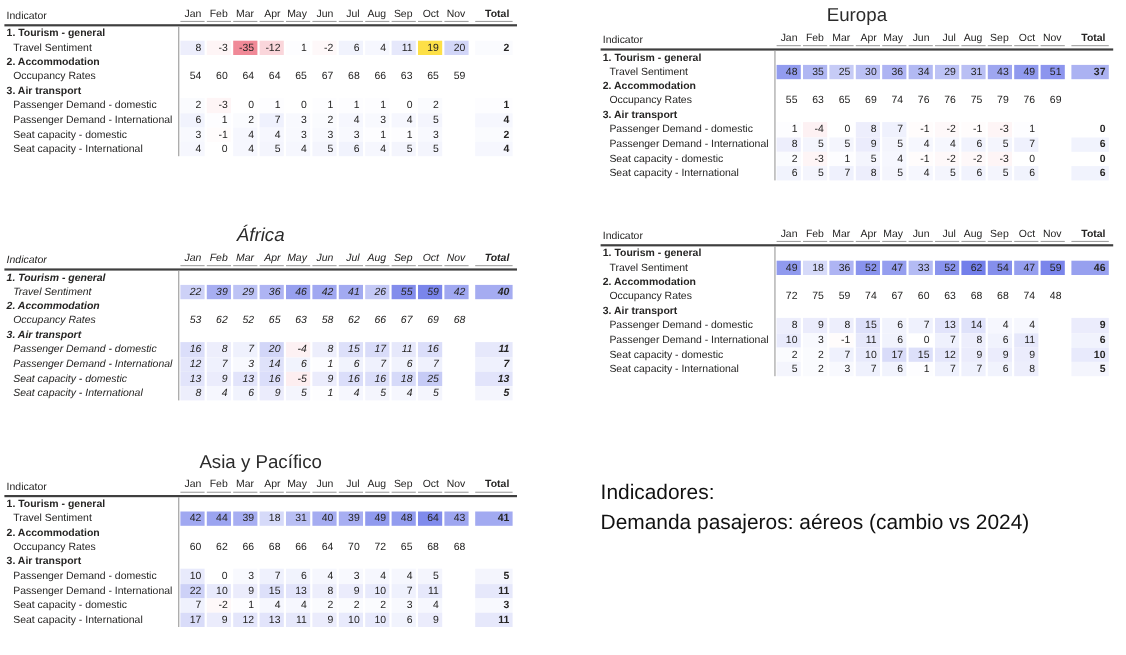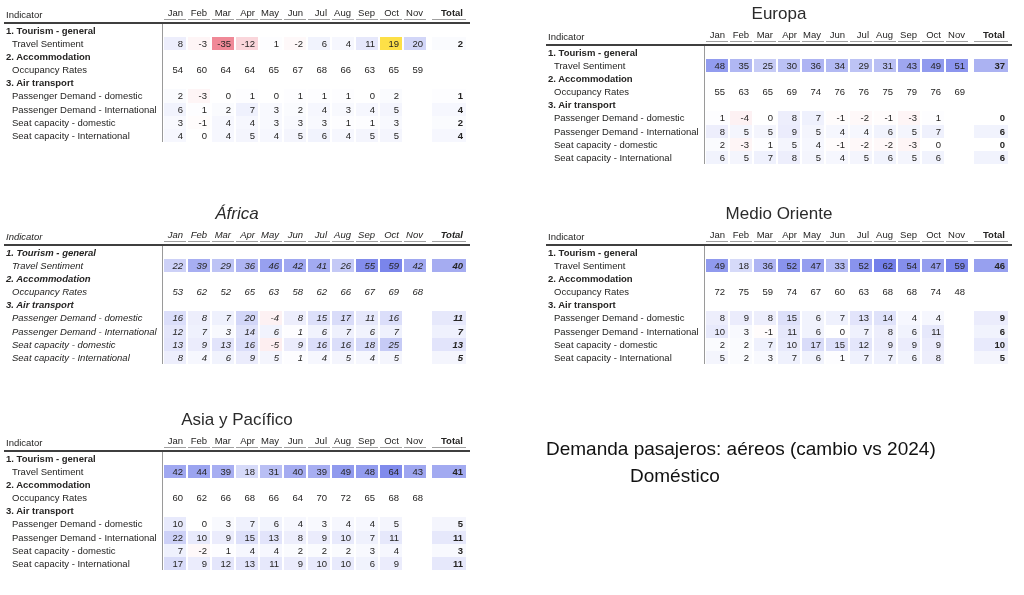--- a/index.html
+++ b/index.html
@@ -388,21 +388,20 @@
           <div class="r-val" style="background: rgb(246, 247, 254);">4</div>
           <div class="r-val" style="background: rgb(244, 245, 253);">5</div>
           <div class="r-val" style="background: rgb(246, 247, 254);">4</div>
           <div class="r-val" style="background: rgb(244, 245, 253);">5</div>
           <div class="r-val"></div>
           <div class="r-total" style="background: rgb(244, 245, 253);">5</div>
         </div>
       </div>
     </div>
   <div class="matrix" id="t3" style="left:546px; top:204px;">
-      <div class="m-title">Medio Oriente</div>
       <div class="m-header">
         <div class="h-label">Indicator</div>
         <div class="h-month">Jan</div>
         <div class="h-month">Feb</div>
         <div class="h-month">Mar</div>
         <div class="h-month">Apr</div>
         <div class="h-month">May</div>
         <div class="h-month">Jun</div>
         <div class="h-month">Jul</div>
         <div class="h-month">Aug</div>
@@ -631,16 +630,16 @@
           <div class="r-val" style="background: rgb(232, 234, 252);">10</div>
           <div class="r-val" style="background: rgb(241, 243, 253);">6</div>
           <div class="r-val" style="background: rgb(235, 236, 252);">9</div>
           <div class="r-val"></div>
           <div class="r-total" style="background: rgb(230, 232, 251);">11</div>
         </div>
       </div>
     </div>
 
   <div class="legend">
+    <div>Indicadores:</div>
     <div>Demanda pasajeros: aéreos (cambio vs 2024)</div>
-    <div class="indent">Doméstico</div>
   </div>
 </div>
 
 </body></html>

